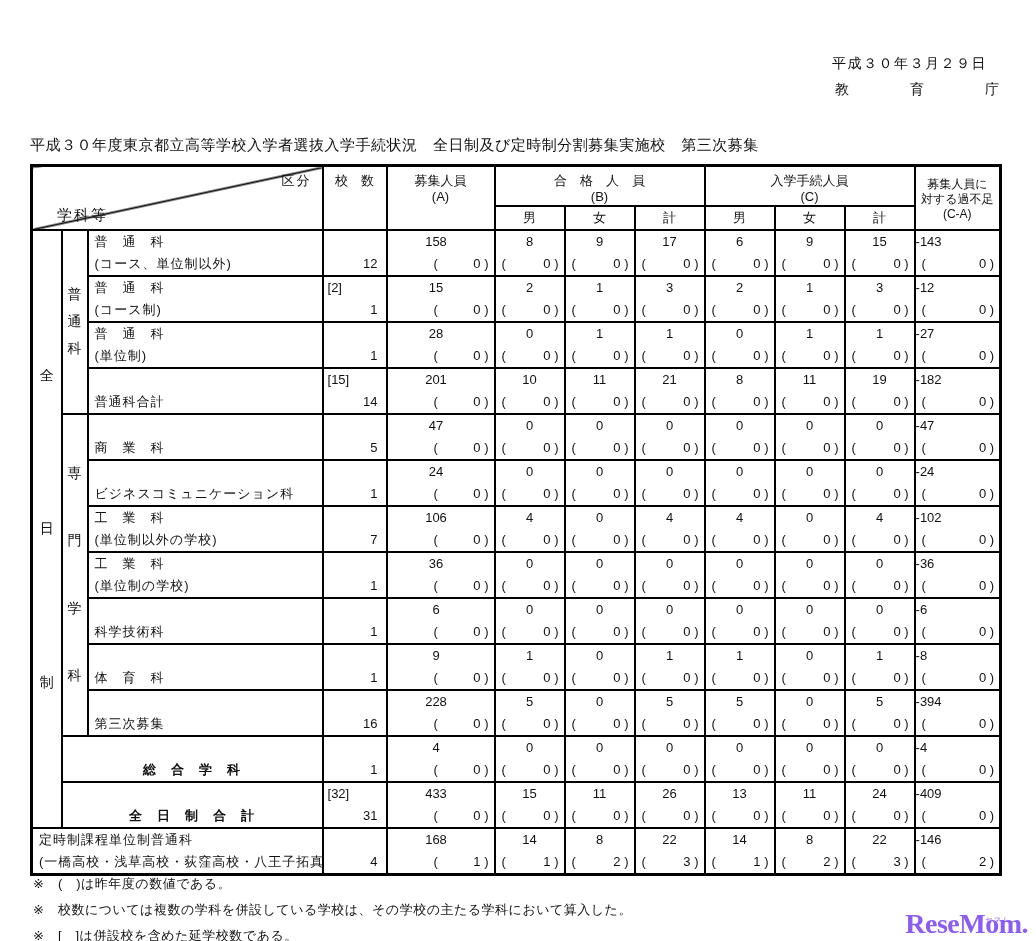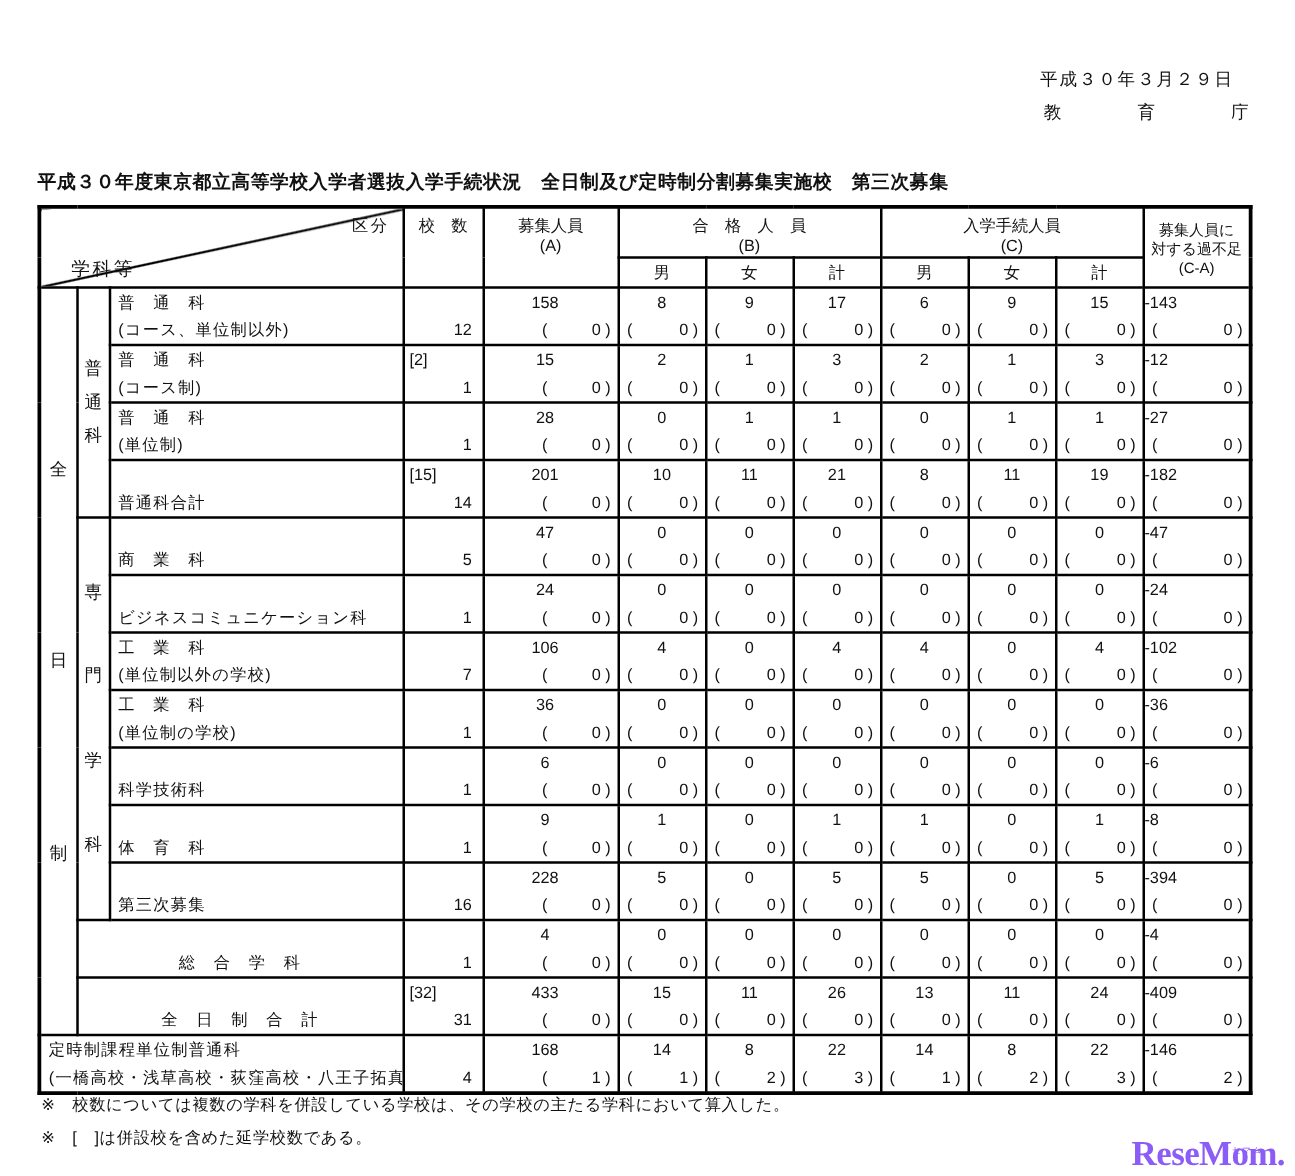--- a/index.html
+++ b/index.html
@@ -7,21 +7,21 @@
     width:1036px; height:941px; background:#ffffff; position:relative;
     font-family:"Liberation Sans","DejaVu Sans",sans-serif; color:#111;
     overflow:hidden;
   }
   
   .date-block { position:absolute; top:55px; right:34px; width:170px; }
   .date-line { font-size:14px; letter-spacing:1.5px; white-space:nowrap; }
   .agency { display:flex; justify-content:space-between; font-size:14px; margin-top:8px; padding:0 3px; }
 
   
-  .doc-title { position:absolute; left:30px; top:136px; font-size:15px; font-weight:700;
+  .doc-title { position:absolute; left:30px; top:136px; font-size:15px; font-weight:400;
     letter-spacing:0.5px; white-space:nowrap; }
 
   
   table.maintable { position:absolute; left:30px; top:164px; width:969px;
     border-collapse:collapse; table-layout:fixed; border:3px solid #000; }
   .maintable td, .maintable th { border:2px solid #000; padding:0; font-weight:normal; vertical-align:top; }
 
   .h1 th { height:31px; }
   .h2 th { height:22px; font-size:13px; line-height:22px; text-align:center; vertical-align:middle; }
 
@@ -46,21 +46,21 @@
   tbody .l1, tbody .l2 { height:22px; line-height:22px; font-size:13px; white-space:nowrap; overflow:hidden; }
   td.num .l1 { text-align:center; }
   td.num .l2 { display:flex; justify-content:space-between; padding:0 5px 0 6px; }
   td.num .l2 .cv { text-align:right; }
   td.schools .l1 { text-align:left; padding-left:4px; }
   td.schools .l2 { display:block; text-align:right; padding-right:8px; }
   td.recruit .l1 { padding-right:9px; }
   td.recruit .l2 { padding-left:46px; }
   td.diffcol .l1 { text-align:left; padding-right:14px; }
   td.name .l1, td.name .l2 { text-align:left; padding-left:6px; letter-spacing:1px; }
-  td.name.center .l1, td.name.center .l2 { text-align:center; padding-left:0; }
+  td.name.center .l1, td.name.center .l2 { text-align:center; padding-left:0;font-weight:bold; }
 
   
   .footnotes { position:absolute; left:33px; top:875px; font-size:13px; }
   .footnotes div { margin-bottom:8px; letter-spacing:0.5px; white-space:nowrap; }
 
   
   .logo { position:absolute; right:8px; bottom:2px; font-size:28px; font-weight:bold;
     letter-spacing:-0.5px; line-height:30px; }
   .logo .logo-ruby { position:absolute; top:-4px; right:18px; font-size:7px; font-weight:normal; letter-spacing:1px; }
 </style>
@@ -1073,20 +1073,21 @@
           <div class="l2">
             <span class="op">(</span>
             <span class="cv">2 )</span>
           </div>
         </td>
       </tr>
     </tbody>
 </table>
 
 <div class="footnotes">
+  <div>※　(　)は昨年度の数値である。</div>
   <div>※　校数については複数の学科を併設している学校は、その学校の主たる学科において算入した。</div>
   <div>※　[　]は併設校を含めた延学校数である。</div>
 </div>
 
 <div class="logo" style="color: #8b5cf6; font-family: Liberation Serif, serif;">
   <span class="logo-ruby">リセマム</span>
   <span>ReseMom.</span>
 </div>
 
 </body></html>

